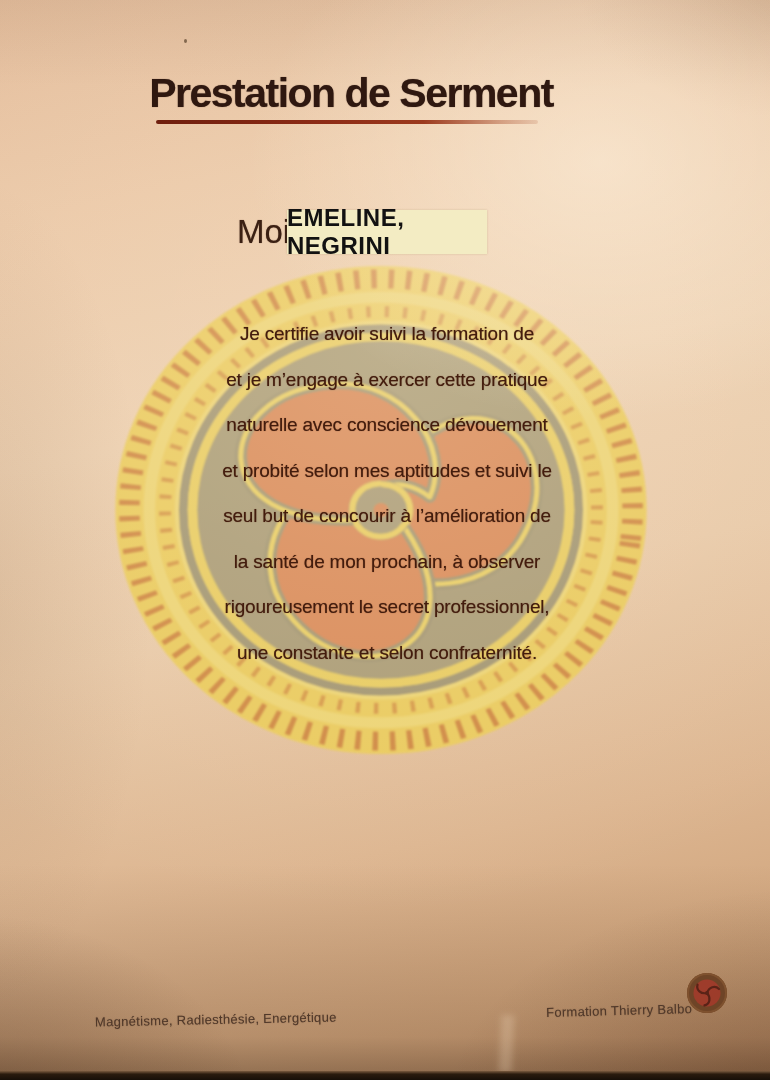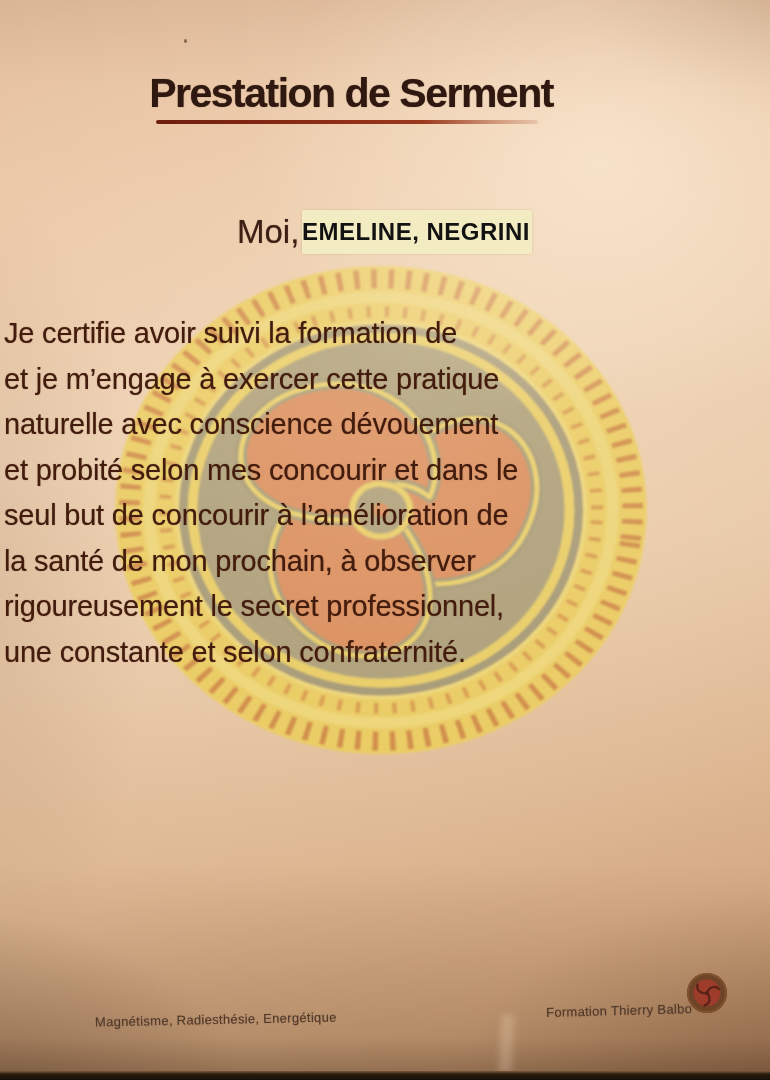--- a/index.html
+++ b/index.html
@@ -35,30 +35,30 @@
   .title-underline{
     position:absolute;left:156px;top:120px;width:382px;height:4px;
     background:linear-gradient(90deg,#6f1f0e,#8e2c16 45%,#9c3a1e 70%,rgba(162,64,31,0.40) 90%,rgba(162,64,31,0.15) 100%);
     border-radius:2px;
   }
   .salutation{
     position:absolute;left:237px;top:213px;font-size:33px;color:#3b2013;
     text-shadow:0 0 1px rgba(59,32,19,0.6);
   }
   .name-highlight{
-    position:absolute;left:302px;top:210px;width:230px;height:44px;
-    background:#f3ecc3;display:flex;align-items:center;justify-content:flex-start;
+    position:absolute;left:287px;top:210px;width:200px;height:44px;
+    background:#f3ecc3;display:flex;align-items:center;justify-content:center;
     box-shadow:0 0 2px rgba(120,100,40,0.25);
   }
   .name-text{
     font-size:24px;font-weight:bold;letter-spacing:0.5px;color:#121212;
   }
   .oath{
-    position:absolute;left:4px;right:0;top:311px;text-align:left;
-    font-size:29px;letter-spacing:-0.2px;line-height:45.5px;color:#431c0d;
+    position:absolute;left:4px;right:0;top:311px;text-align:center;
+    font-size:19px;letter-spacing:-0.2px;line-height:45.5px;color:#431c0d;
     text-shadow:0 0 1px rgba(67,28,13,0.6);
   }
   .footer-left{
     position:absolute;left:95px;top:1012px;font-size:13px;letter-spacing:0.3px;
     color:#51392a;transform:rotate(-1.2deg);text-shadow:0 0 1px rgba(81,57,42,0.5);
   }
   .footer-right{
     position:absolute;left:546px;top:1003px;font-size:13px;letter-spacing:0.3px;
     color:#51392a;transform:rotate(-1.6deg);text-shadow:0 0 1px rgba(81,57,42,0.5);
   }
@@ -123,21 +123,21 @@
 
   <span class="salutation">Moi,</span>
   <div class="name-highlight">
     <span class="name-text">EMELINE, NEGRINI</span>
   </div>
 
   <div class="oath">
       <div class="oath-line">Je certifie avoir suivi la formation de</div>
       <div class="oath-line">et je m’engage à exercer cette pratique</div>
       <div class="oath-line">naturelle avec conscience dévouement</div>
-      <div class="oath-line">et probité selon mes concourir et dans le</div>
+      <div class="oath-line">et probité selon mes aptitudes et suivi le</div>
       <div class="oath-line">seul but de concourir à l’amélioration de</div>
       <div class="oath-line">la santé de mon prochain, à observer</div>
       <div class="oath-line">rigoureusement le secret professionnel,</div>
       <div class="oath-line">une constante et selon confraternité.</div>
     </div>
 
   <div class="footer-left">Magnétisme, Radiesthésie, Energétique</div>
   <div class="footer-right">Formation Thierry Balbo</div>
 
   <svg class="seal" viewBox="-22 -22 44 44">

